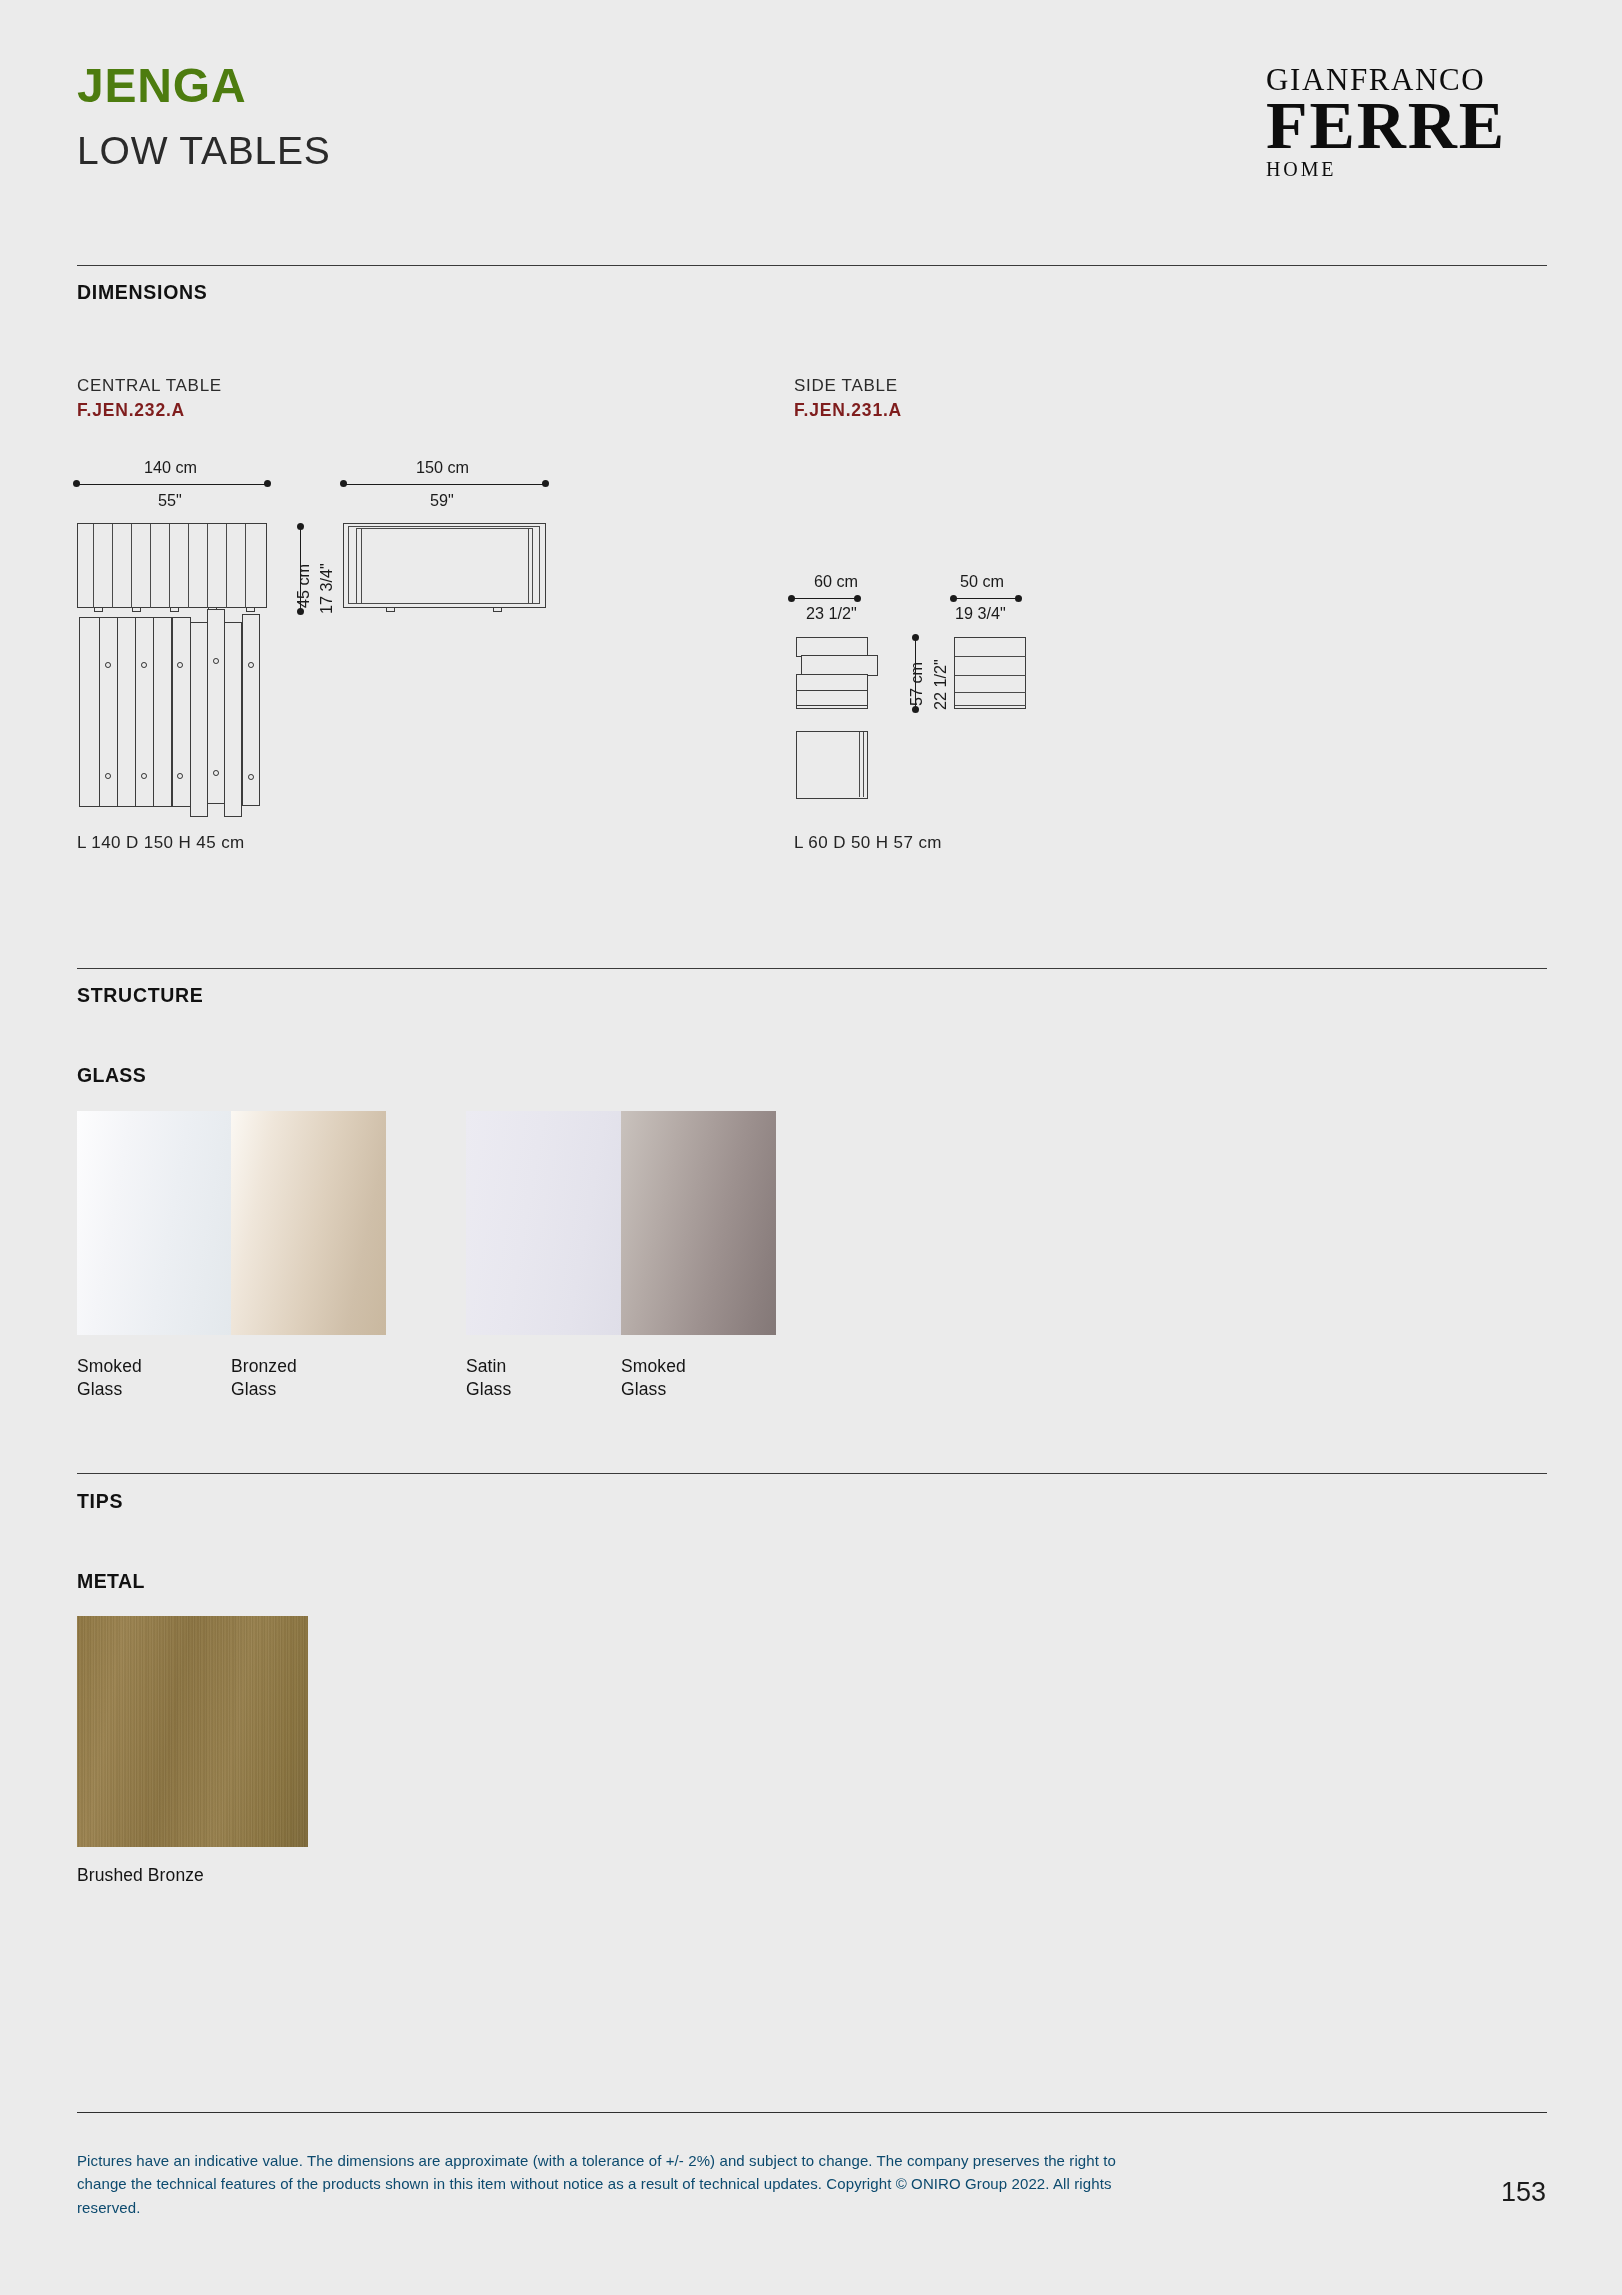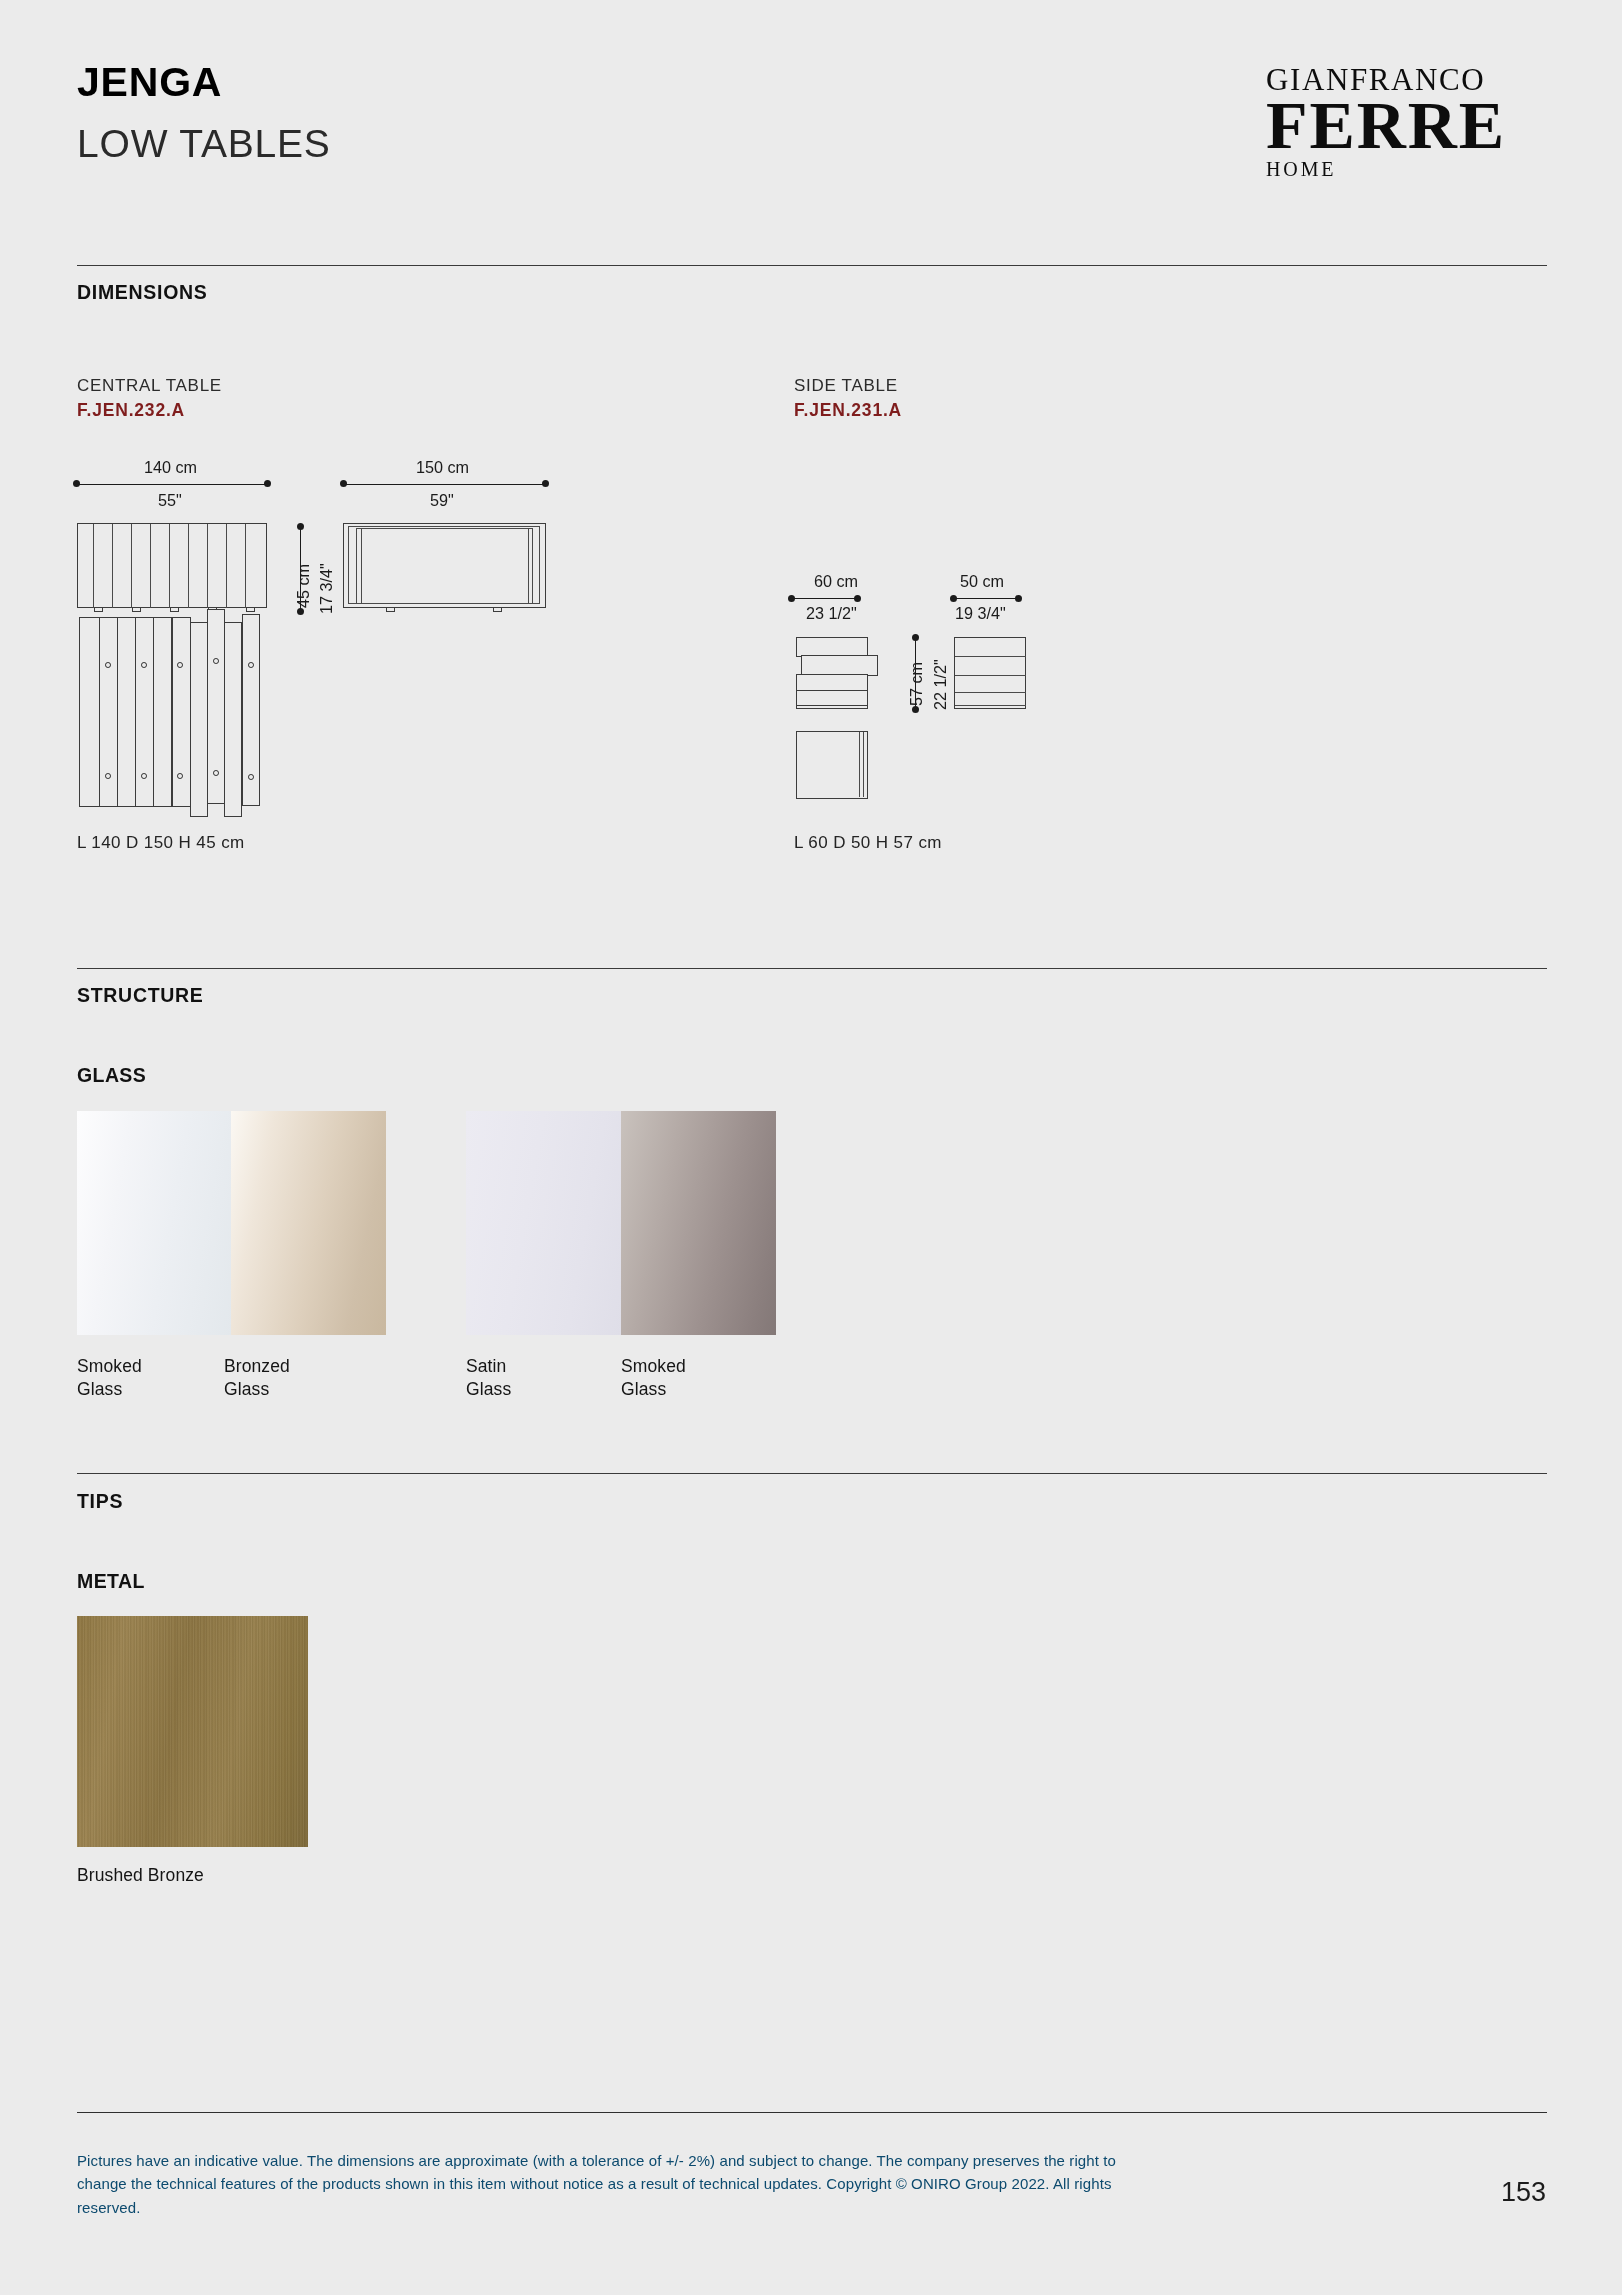--- a/index.html
+++ b/index.html
@@ -10,21 +10,21 @@
     font-family:"Liberation Sans", sans-serif;
     color:#1a1a1a;
     position:relative;
     overflow:hidden;
     -webkit-font-smoothing:antialiased;
   }
   .page{position:absolute;inset:0;}
 
   
   .header{position:absolute;left:77px;top:62px;}
-  .title-main{font-size:41px;font-weight:700;letter-spacing:0.8px;line-height:1.0;color:#000000;}
+  .title-main{font-size:48px;font-weight:700;letter-spacing:0.8px;line-height:1.0;color:#4d7c0f;}
   .title-sub{font-size:39px;font-weight:300;letter-spacing:0.8px;line-height:1.12;color:#2a2a2a;margin-top:19px;}
 
   .logo{position:absolute;right:58px;top:64px;text-align:left;width:299px;
         font-family:"Liberation Serif", serif;color:#0d0d0d;}
   .logo-top{font-size:31px;letter-spacing:1.6px;line-height:1;}
   .logo-mid{font-size:68px;letter-spacing:1.9px;line-height:0.92;font-weight:700;margin-top:-1.3px;}
   .logo-bot{font-size:20px;letter-spacing:2.9px;line-height:1;margin-top:2.6px;}
 
   
   .rule{position:absolute;left:77px;width:1470px;height:0.6px;background:#3a3a3a;}
@@ -230,21 +230,21 @@
 
   <div class="swatch sw-clear" style="left:77px;top:1111px;width:155px;height:224px"></div>
   <div class="swatch sw-bronzed" style="left:231px;top:1111px;width:155px;height:224px"></div>
   <div class="swatch sw-satin" style="left:466px;top:1111px;width:155px;height:224px"></div>
   <div class="swatch sw-smoked" style="left:621px;top:1111px;width:155px;height:224px"></div>
 
   <div class="sw-label" style="left:77px;top:1355px">
     <span>Smoked</span><br>
     <span>Glass</span>
   </div>
-  <div class="sw-label" style="left:224px;top:1355px">
+  <div class="sw-label" style="left:231px;top:1355px">
     <span>Bronzed</span><br>
     <span>Glass</span>
   </div>
   <div class="sw-label" style="left:466px;top:1355px">
     <span>Satin</span><br>
     <span>Glass</span>
   </div>
   <div class="sw-label" style="left:621px;top:1355px">
     <span>Smoked</span><br>
     <span>Glass</span>

